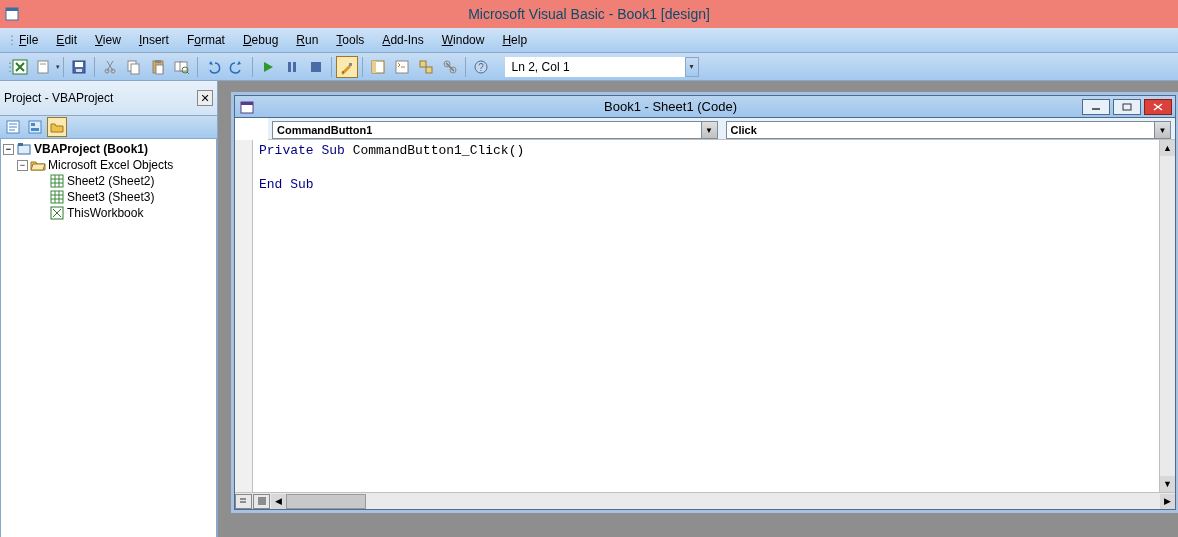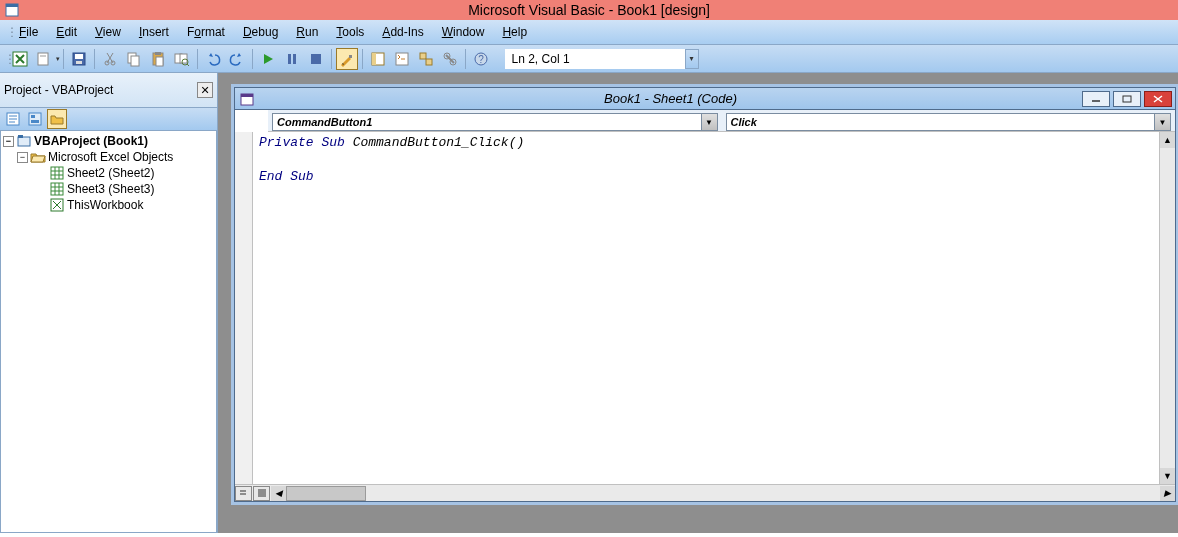--- a/index.html
+++ b/index.html
@@ -1,19 +1,19 @@
 <!DOCTYPE html>
 <html><head>
 <meta charset="utf-8">
 <style>
   * { box-sizing: border-box; }
   html, body { margin:0; padding:0; width:1178px; height:537px; font-family:"Segoe UI",Tahoma,sans-serif; font-size:12px; overflow:hidden; background:#fff; }
 
   
-  .titlebar { height:20px; background:#f08076; display:flex; align-items:center; color:#000000; }
+  .titlebar { height:28px; background:#f08076; display:flex; align-items:center; color:#0c4a6e; }
   .titlebar .tb-icon { width:24px; display:flex; align-items:center; justify-content:center; }
   .titlebar .tb-title { flex:1; text-align:center; font-size:14px; }
 
   
   .menubar { height:25px; background:linear-gradient(#d0e3f7,#a8cdf1); display:flex; align-items:center; padding:0 6px; border-bottom:1px solid #8aa7c7; }
   .menubar .menu-item { padding:3px 9px; cursor:default; }
   .menubar .menu-item u { text-decoration:underline; }
 
   
   .toolbar { height:28px; background:linear-gradient(#c7ddf4,#a3c9ef); display:flex; align-items:center; padding:0 4px; border-bottom:1px solid #8aa7c7; }
@@ -33,21 +33,21 @@
   .proj-tb { height:23px; background:linear-gradient(#c7ddf4,#a3c9ef); border-bottom:1px solid #8aa7c7; display:flex; align-items:center; padding:0 2px; }
   .proj-tb .pbtn { width:20px; height:20px; margin:0 1px; display:flex; align-items:center; justify-content:center; }
   .proj-tree { flex:1; overflow:auto; padding:2px 0; background:#fff; border:1px solid #8aa7c7; border-top:none; }
   .tree-row { display:flex; align-items:center; height:16px; padding:0 2px; white-space:nowrap; }
   .tree-toggle { width:11px; height:11px; border:1px solid #888; display:flex; align-items:center; justify-content:center; font-size:9px; line-height:1; margin-right:2px; background:#fff; }
   .tree-ico { width:16px; height:16px; margin-right:2px; display:inline-flex; align-items:center; justify-content:center; }
   .tree-row.bold { font-weight:bold; }
 
   
   .mdi { flex:1; background:#8e8e8e; position:relative; }
-  .codewin { position:absolute; left:16px; top:14px; width:942px; height:415px; background:#fff; border:1px solid #4f6b8c; box-shadow:0 0 0 3px #a6c3e4; display:flex; flex-direction:column;font-style:italic; }
+  .codewin { position:absolute; left:16px; top:14px; width:942px; height:415px; background:#fff; border:1px solid #4f6b8c; box-shadow:0 0 0 3px #a6c3e4; display:flex; flex-direction:column; }
   .cw-title { height:22px; background:linear-gradient(#b9d4f0,#9fc5ec); display:flex; align-items:center; border-bottom:1px solid #4f6b8c; }
   .cw-title .cw-ico { width:24px; display:flex; align-items:center; justify-content:center; }
   .cw-title .cw-label { flex:1; text-align:center; font-size:13px; }
   .cw-title .winbtns { display:flex; margin-right:3px; gap:3px; }
   .winbtn { width:28px; height:16px; border:1px solid #4f6b8c; background:#e8f0f9; display:flex; align-items:center; justify-content:center; font-size:10px; line-height:1; }
   .winbtn.red { background:#d9413a; color:#fff; border-color:#8a1f1a; }
 
   .cw-dd { height:22px; display:flex; gap:8px; padding:3px 4px; background:#e8f0f9; border-bottom:1px solid #c0c0c0;margin-left:33px; }
   .dd { flex:1; height:18px; border:1px solid #7a8ca0; background:#fff; display:flex; align-items:center; }
   .dd .dd-val { flex:1; padding:1px 4px; font-weight:bold; font-size:11px; }

